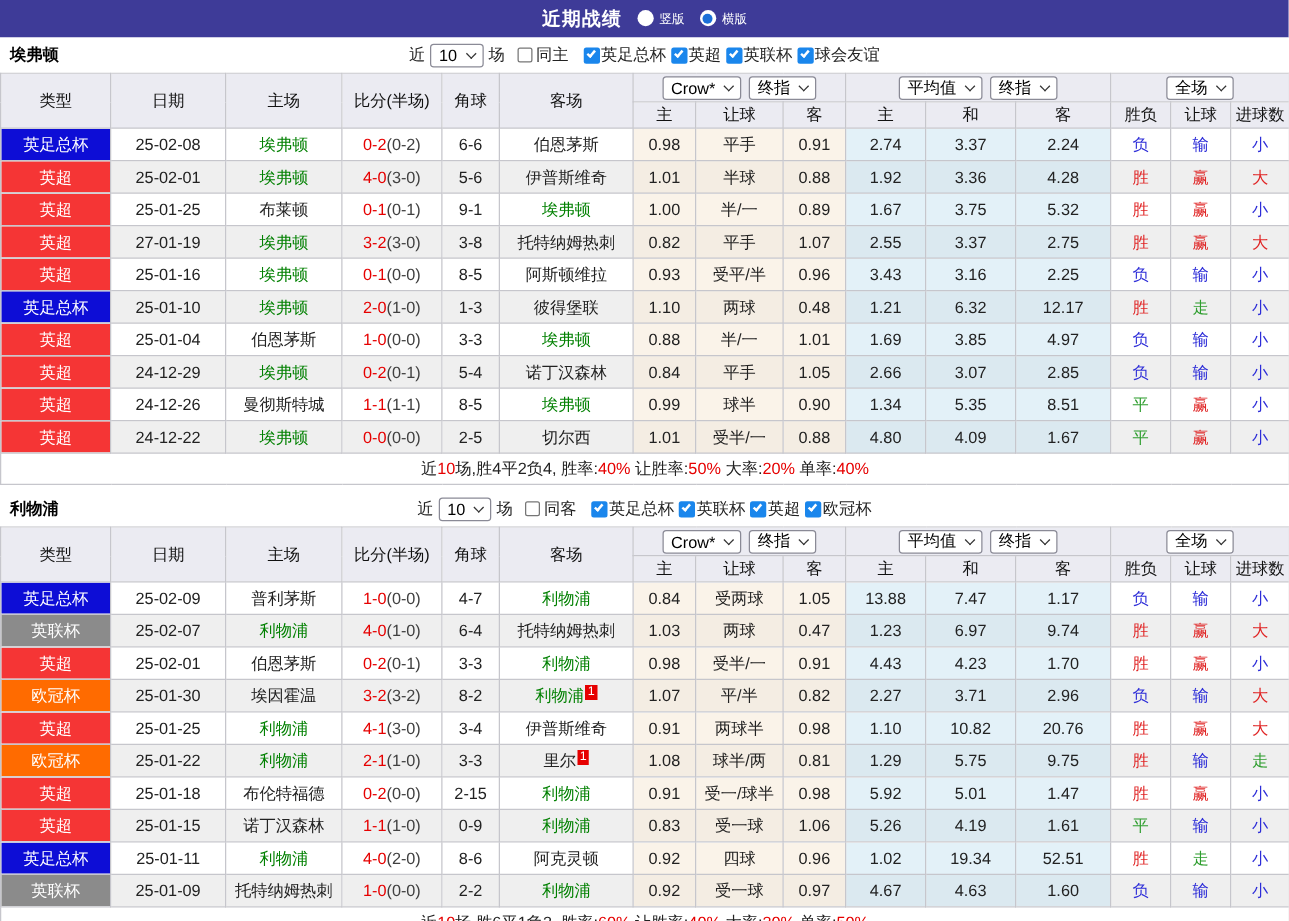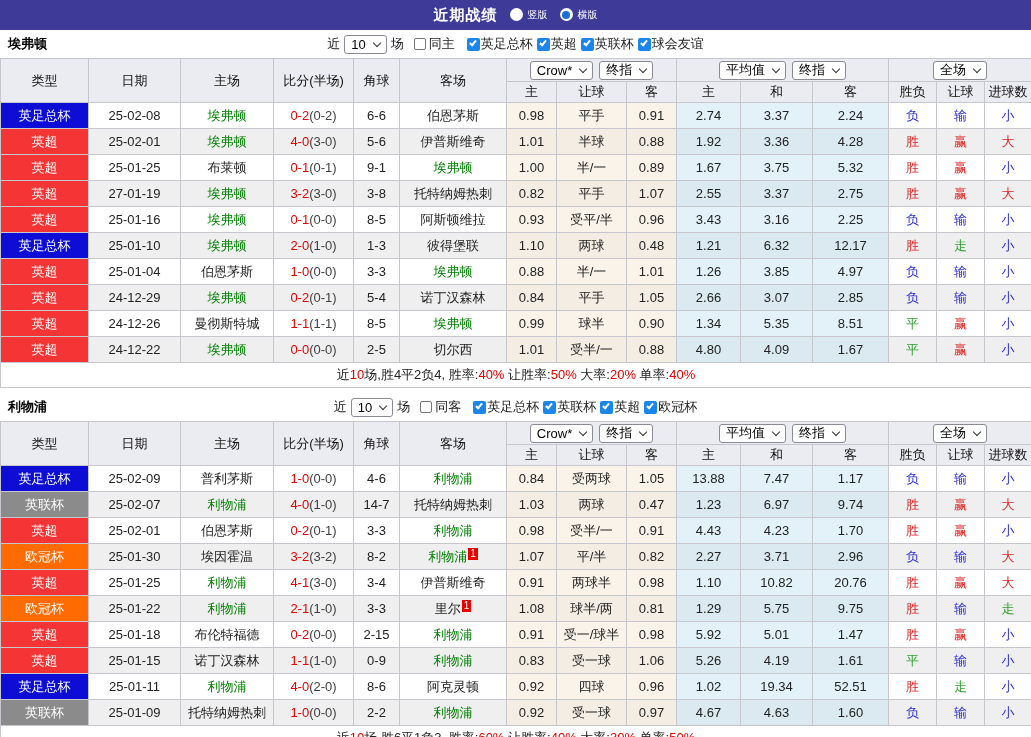--- a/index.html
+++ b/index.html
@@ -311,21 +311,21 @@
             <div class="badge" style="background: rgb(245, 53, 53);">英超</div>
           </td>
           <td>25-01-04</td>
           <td><span>伯恩茅斯</span></td>
           <td><span class="ft">1-0</span><span class="ht">(0-0)</span></td>
           <td>3-3</td>
           <td><span class="team-hl">埃弗顿</span></td>
           <td class="odds">0.88</td>
           <td class="odds">半/一</td>
           <td class="odds">1.01</td>
-          <td class="avg">1.26</td>
+          <td class="avg">1.69</td>
           <td class="avg">3.85</td>
           <td class="avg">4.97</td>
           <td class="res" style="color: rgb(45, 45, 216);">负</td>
           <td class="res" style="color: rgb(45, 45, 216);">输</td>
           <td class="res" style="color: rgb(45, 45, 216);">小</td>
         </tr>
         <tr class="stripe">
           <td class="league-cell">
             <div class="badge" style="background: rgb(245, 53, 53);">英超</div>
           </td>
@@ -505,40 +505,40 @@
       </tr>
     </thead>
     <tbody id="tbody-1">
         <tr>
           <td class="league-cell">
             <div class="badge" style="background: rgb(13, 13, 214);">英足总杯</div>
           </td>
           <td>25-02-09</td>
           <td><span>普利茅斯</span></td>
           <td><span class="ft">1-0</span><span class="ht">(0-0)</span></td>
-          <td>4-6</td>
+          <td>4-7</td>
           <td><span class="team-hl">利物浦</span></td>
           <td class="odds">0.84</td>
           <td class="odds">受两球</td>
           <td class="odds">1.05</td>
           <td class="avg">13.88</td>
           <td class="avg">7.47</td>
           <td class="avg">1.17</td>
           <td class="res" style="color: rgb(45, 45, 216);">负</td>
           <td class="res" style="color: rgb(45, 45, 216);">输</td>
           <td class="res" style="color: rgb(45, 45, 216);">小</td>
         </tr>
         <tr class="stripe">
           <td class="league-cell">
             <div class="badge" style="background: rgb(139, 139, 139);">英联杯</div>
           </td>
           <td>25-02-07</td>
           <td><span class="team-hl">利物浦</span></td>
           <td><span class="ft">4-0</span><span class="ht">(1-0)</span></td>
-          <td>14-7</td>
+          <td>6-4</td>
           <td><span>托特纳姆热刺</span></td>
           <td class="odds">1.03</td>
           <td class="odds">两球</td>
           <td class="odds">0.47</td>
           <td class="avg">1.23</td>
           <td class="avg">6.97</td>
           <td class="avg">9.74</td>
           <td class="res" style="color: rgb(224, 37, 37);">胜</td>
           <td class="res" style="color: rgb(224, 37, 37);">赢</td>
           <td class="res" style="color: rgb(224, 37, 37);">大</td>

